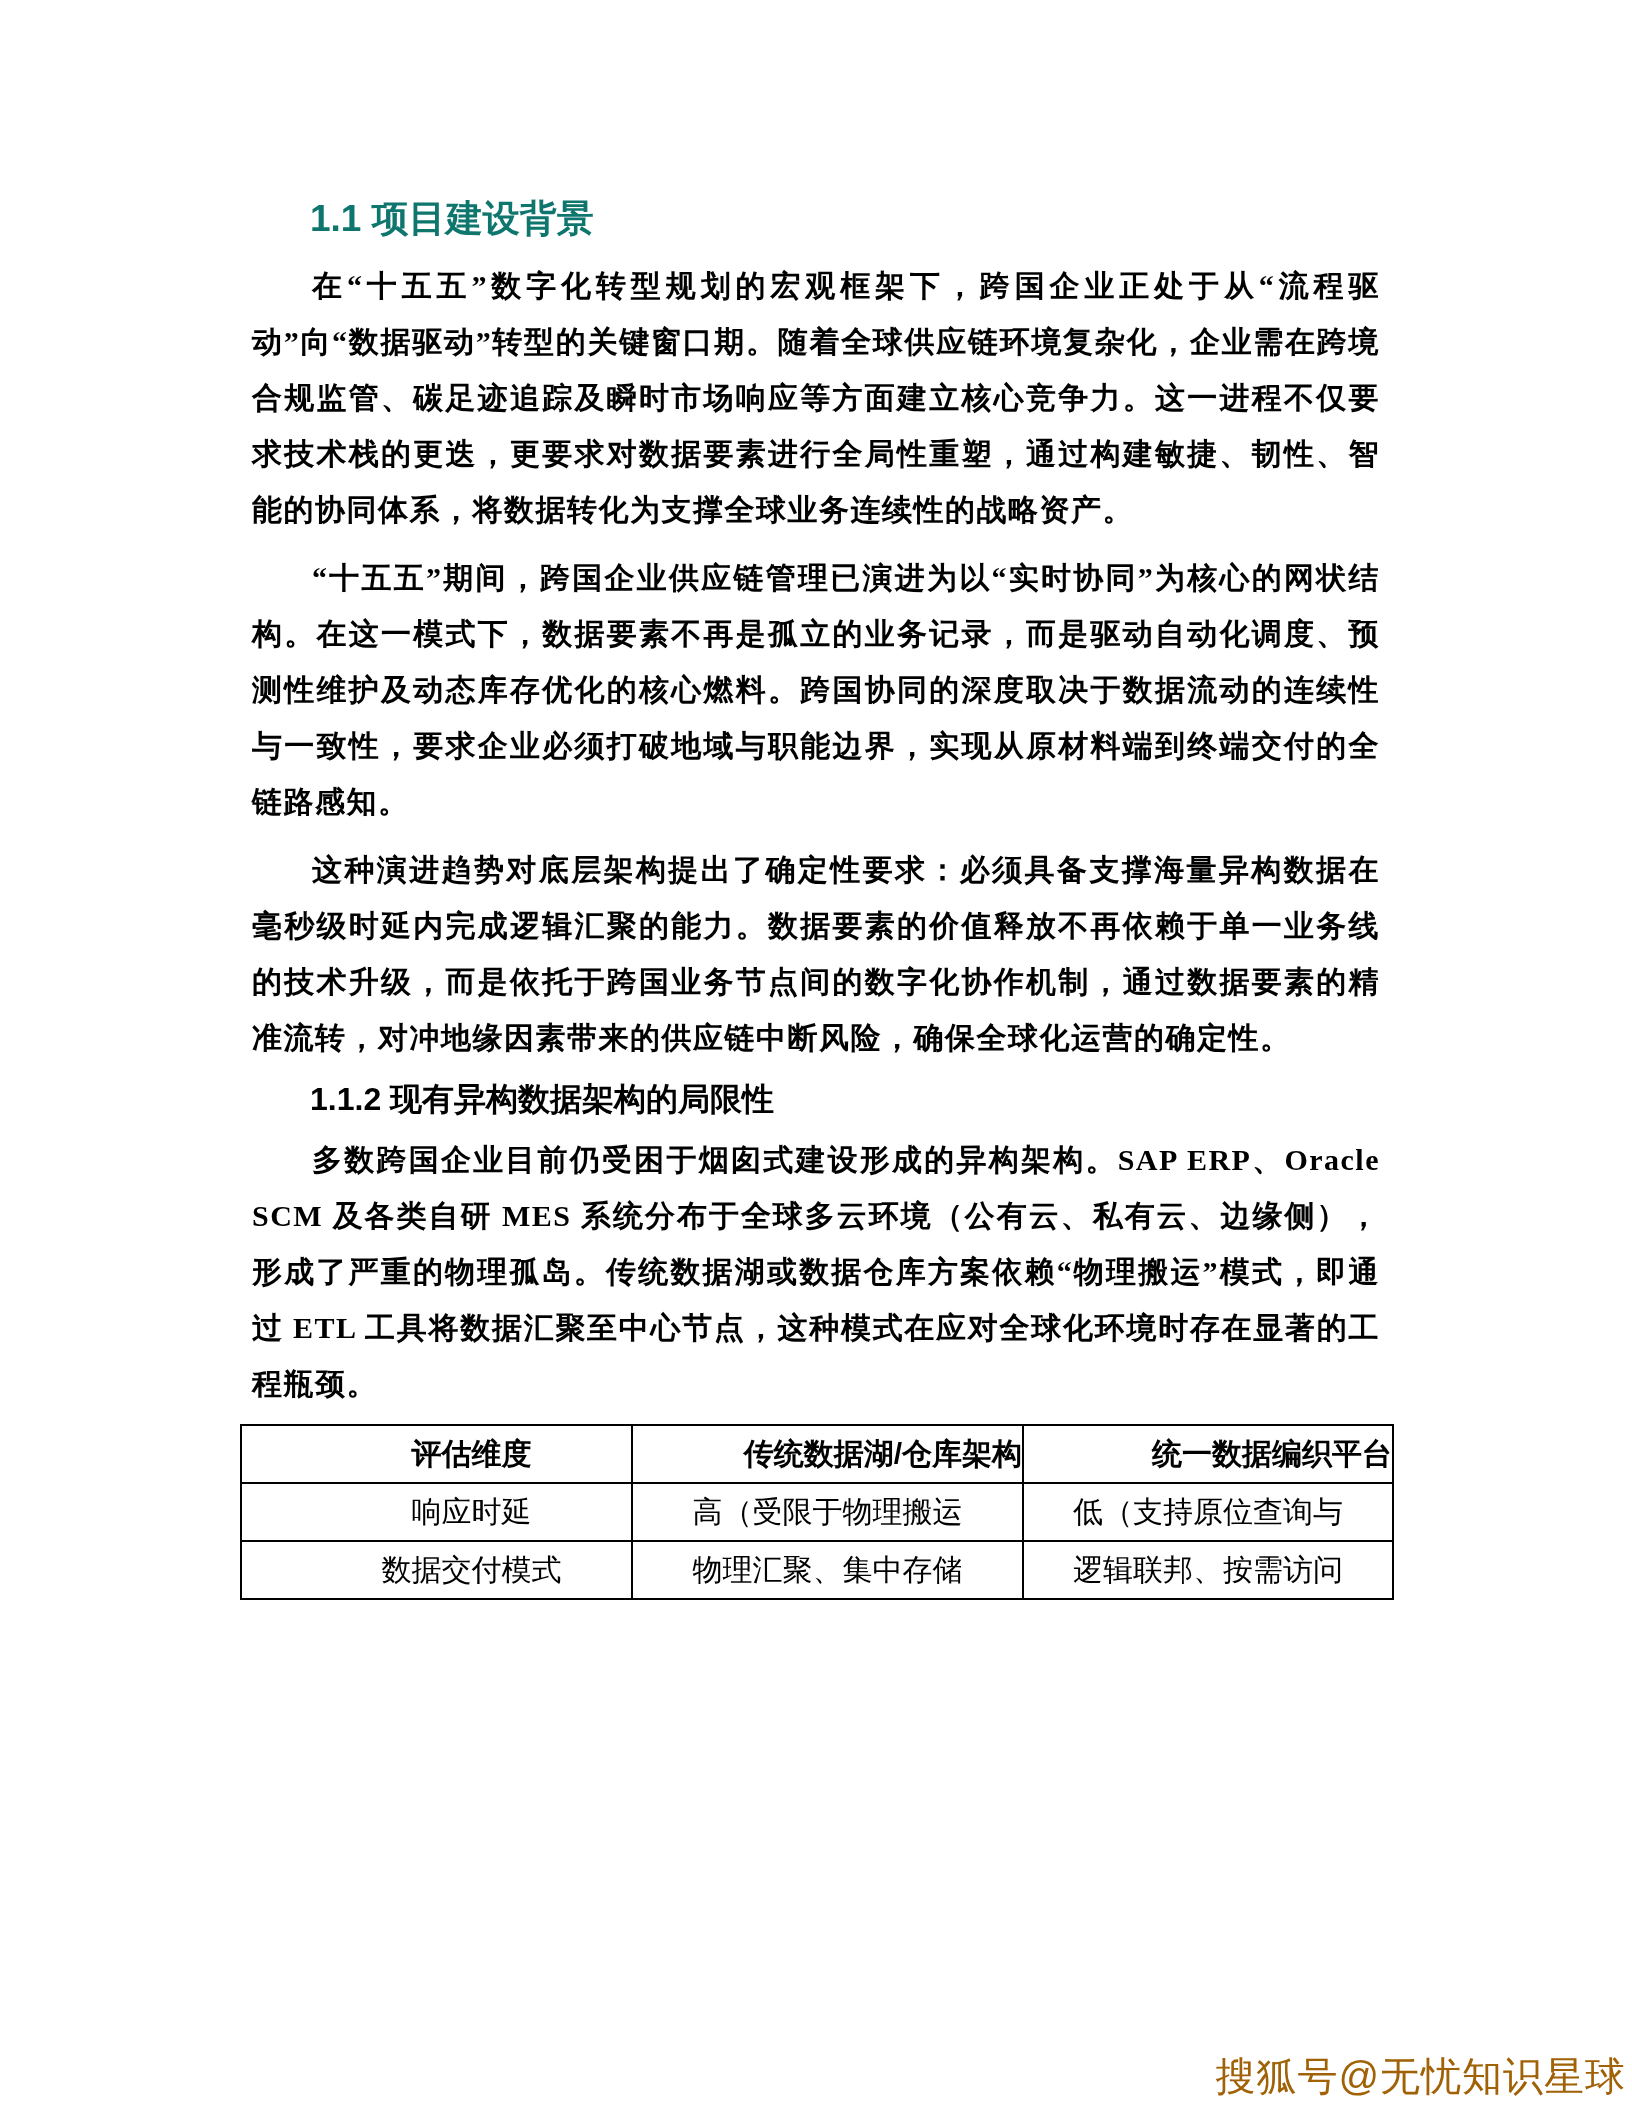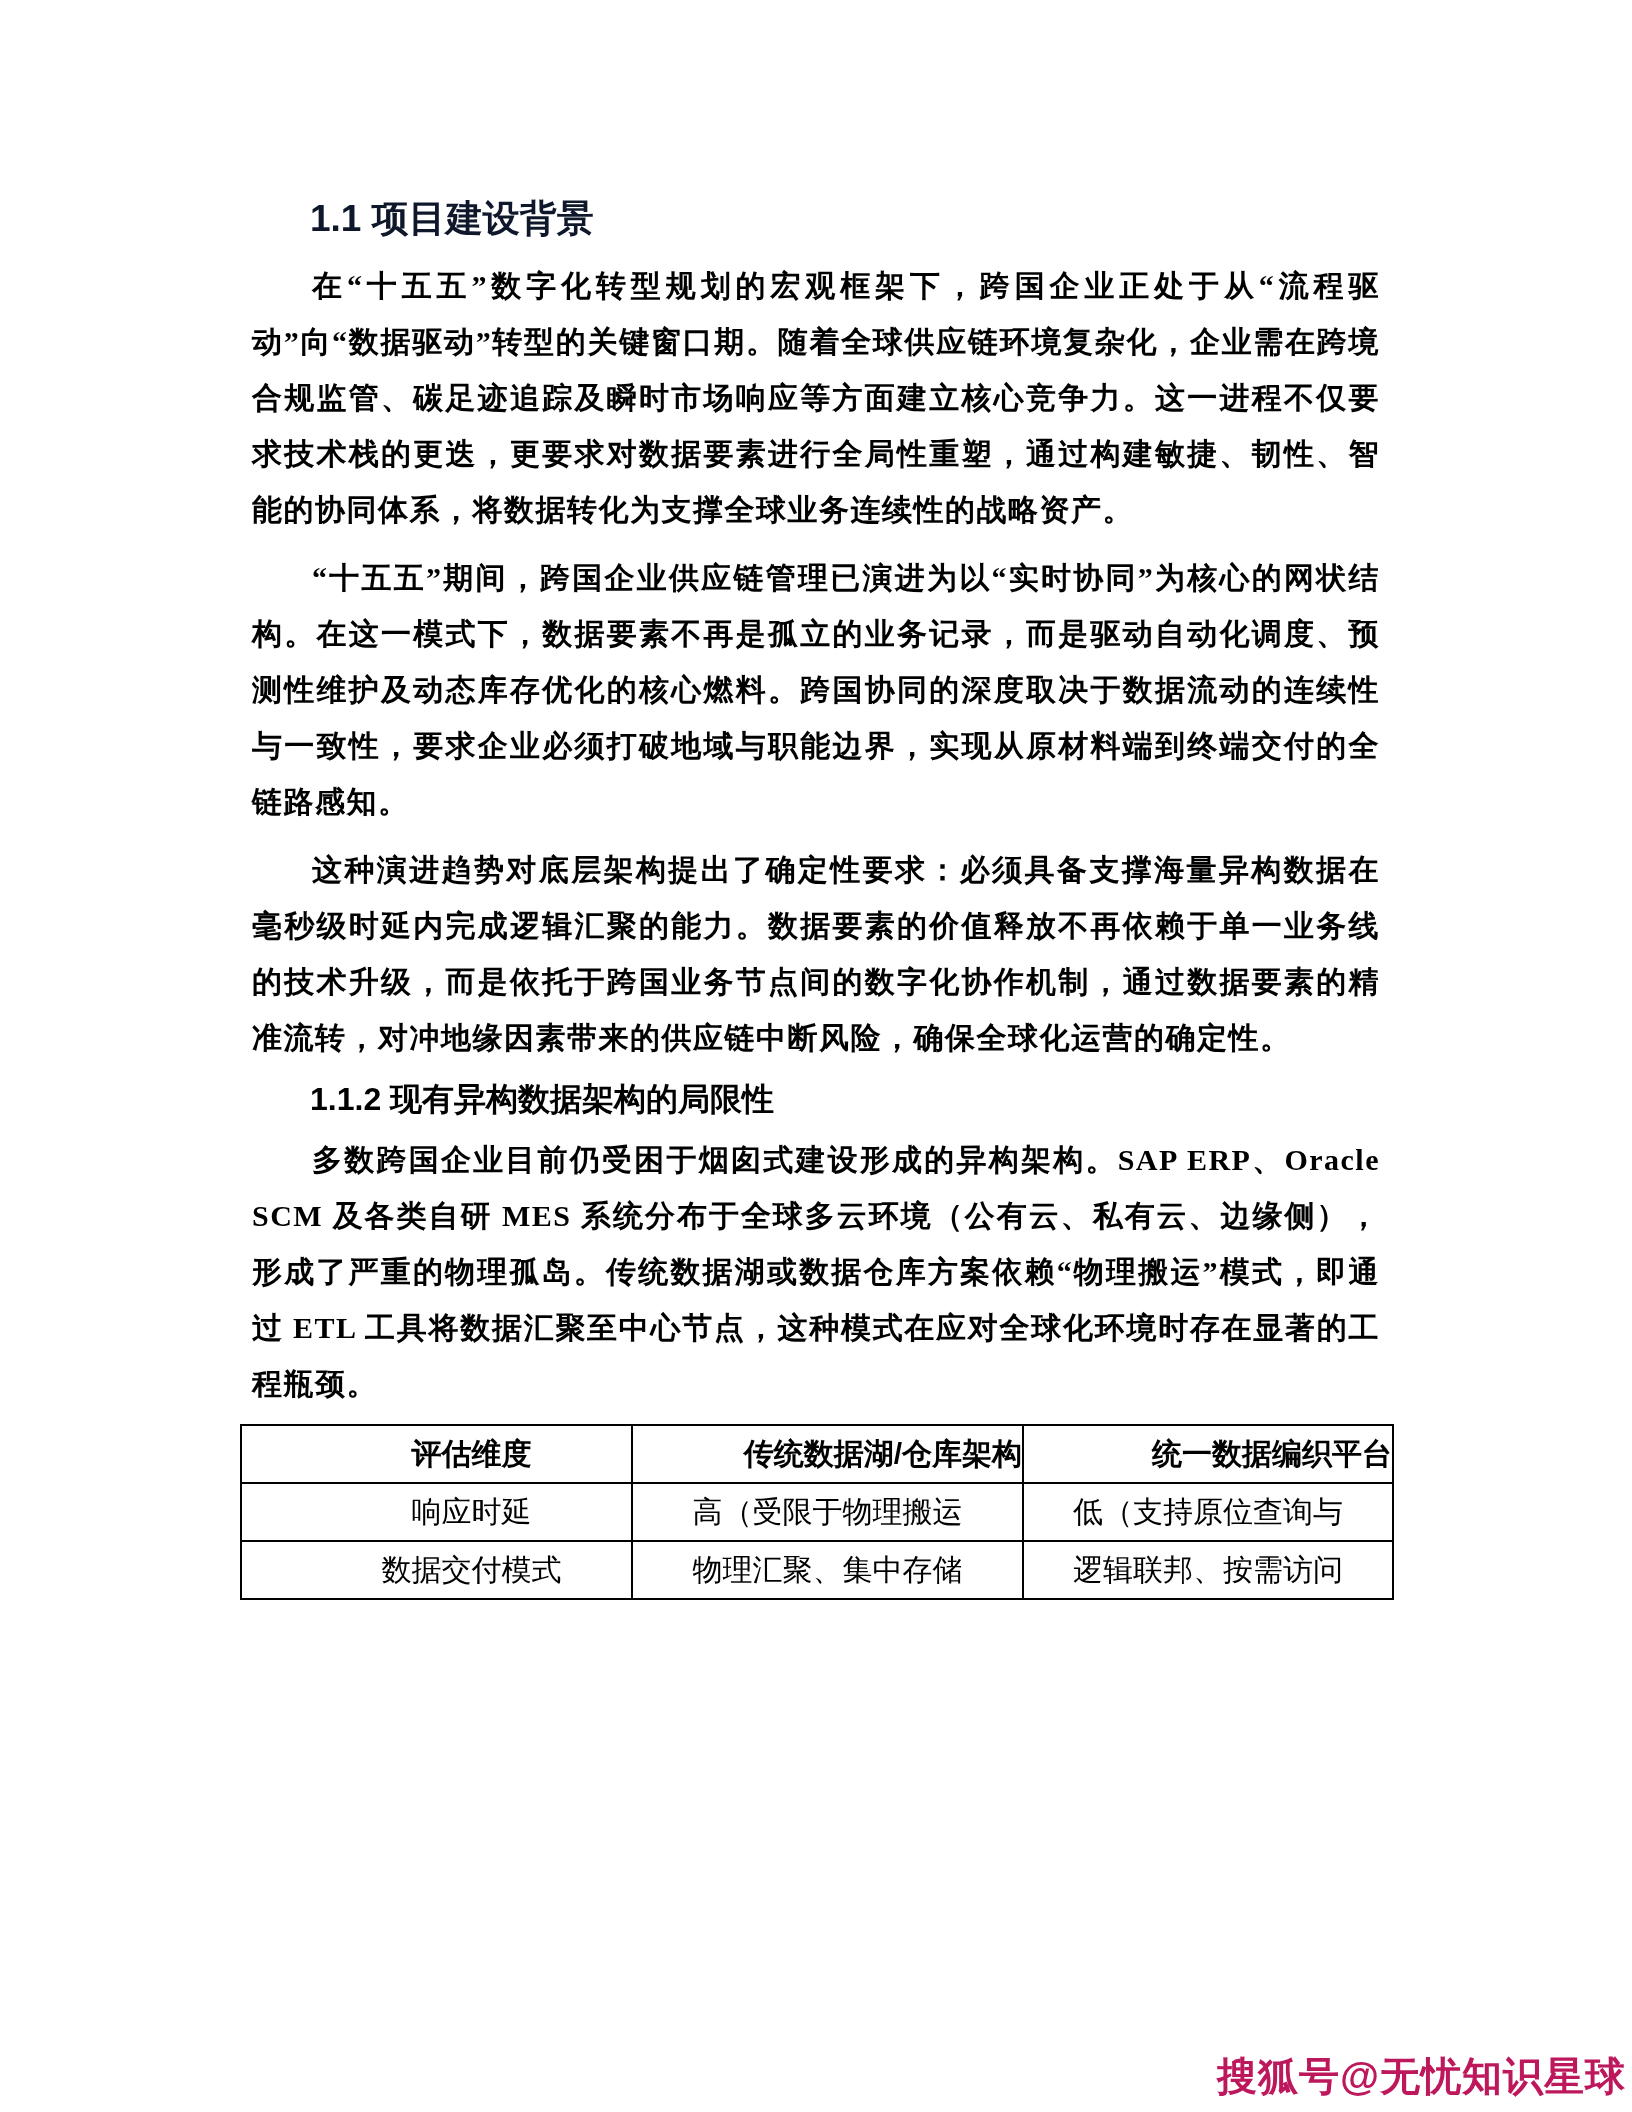--- a/index.html
+++ b/index.html
@@ -19,21 +19,21 @@
     padding: 196px 240px 0 240px;
     position: relative;
   }
   .h1 {
     font-family: "Liberation Sans", "DejaVu Sans", sans-serif;
     font-weight: bold;
     font-size: 37px;
     line-height: 46px;
     margin: 0 0 16px 0;
     padding-left: 70px;
-    color: #0f172a;
+    color: #0f766e;
   }
   .h2 {
     font-family: "Liberation Sans", "DejaVu Sans", sans-serif;
     font-weight: bold;
     font-size: 32px;
     line-height: 42px;
     margin: 12px 0 10px 0;
     padding-left: 70px;
     color: #000;
   }
@@ -76,24 +76,24 @@
   }
   .cmp .col-dim {
     text-align: center;
     padding-left: 70px;
   }
   .watermark {
     position: absolute;
     right: 6px;
     bottom: 8px;
     font-family: "Liberation Sans", "DejaVu Sans", sans-serif;
-    font-weight: bold;
+    font-weight: normal;
     font-size: 40px;
     letter-spacing: 1px;
-    color: #be185d;
+    color: #a16207;
     text-shadow:
       2px 2px 0 #ffffff, -2px -2px 0 #ffffff,
       2px -2px 0 #ffffff, -2px 2px 0 #ffffff,
       0 2px 0 #ffffff, 0 -2px 0 #ffffff,
       2px 0 0 #ffffff, -2px 0 0 #ffffff;
   }
 </style>
 </head>
 <body>
 

